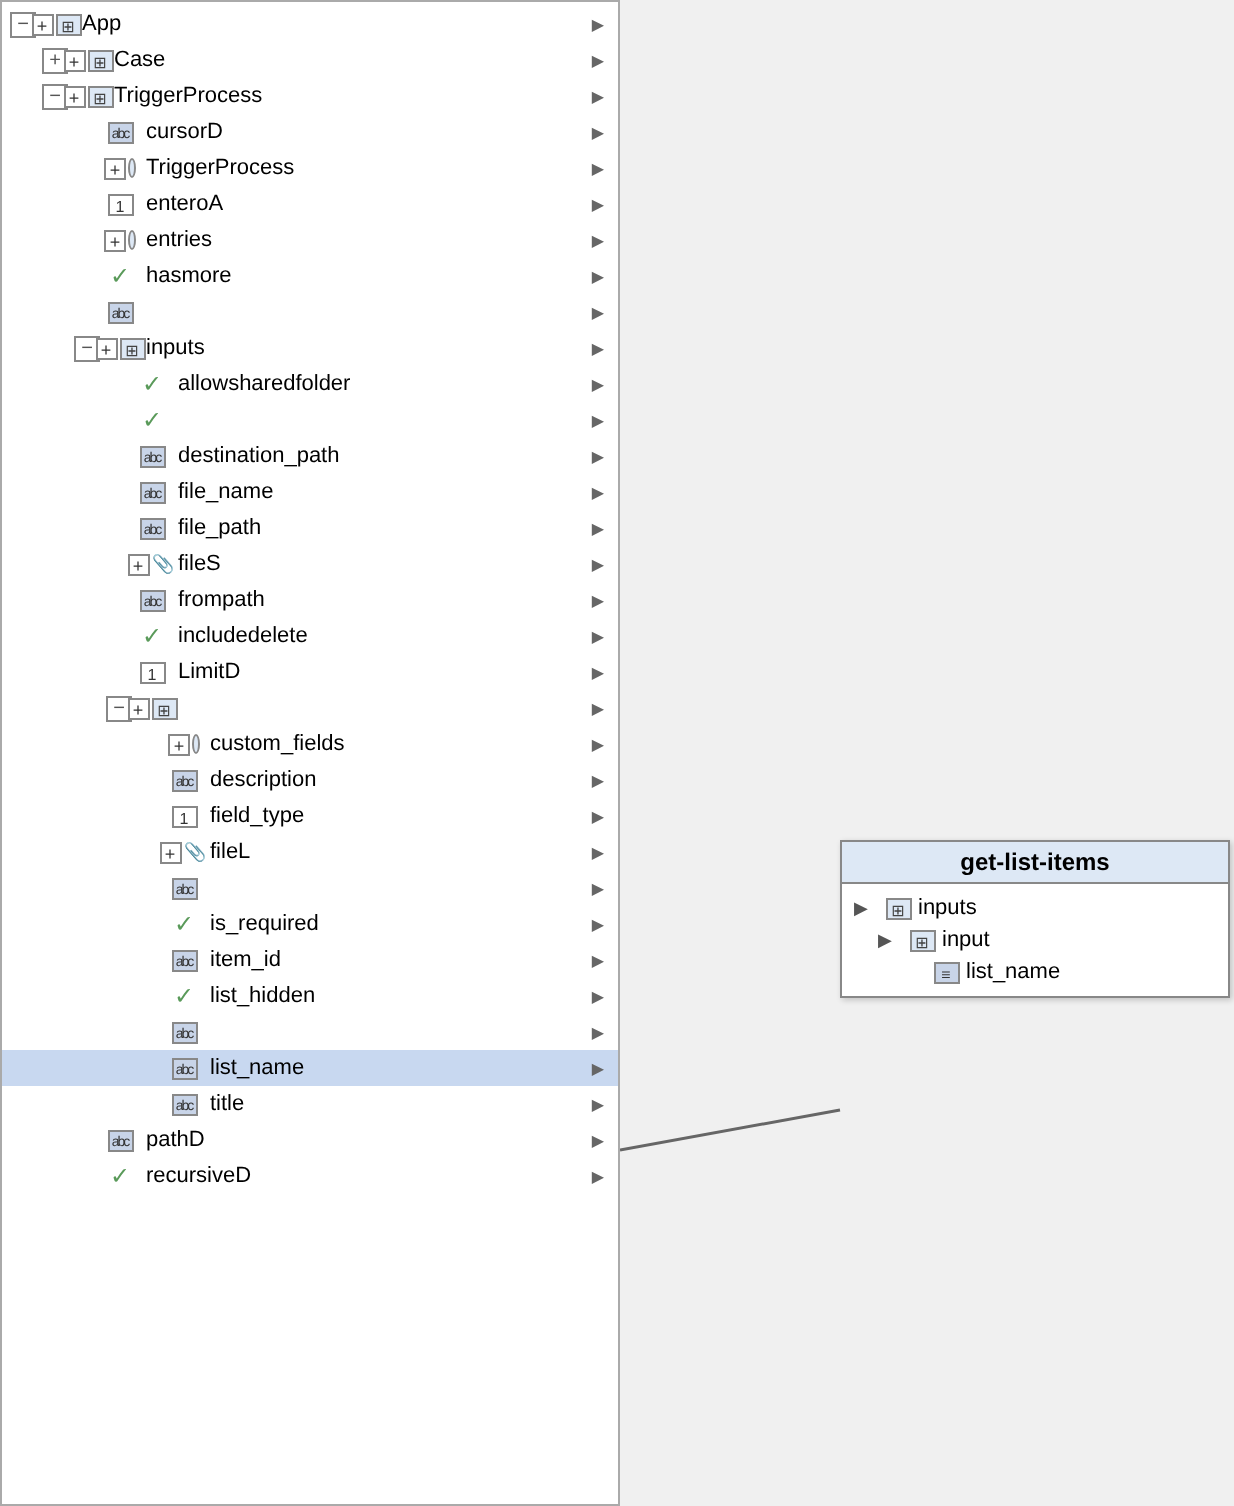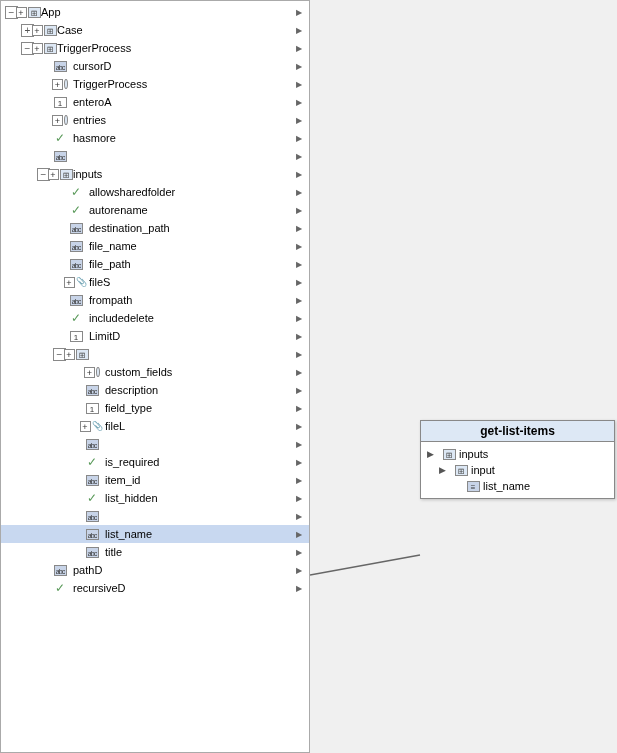--- a/index.html
+++ b/index.html
@@ -338,21 +338,20 @@
           <span class="label">allowsharedfolder</span>
           <span class="arrow" style="color: rgb(102, 102, 102); font-size: 8px; margin-left: auto; padding-right: 4px;">▶</span>
         </div>
         <div class="tree-item">
           <span style="display: inline-block; width: 52px; flex-shrink: 0;"></span>
           <span style="display: inline-block; width: 15px; flex-shrink: 0;"></span>
           <span class="icon">
             <span class="leaf-icon-bool">✓</span>
           </span>
           <span style="width: 3px; display: inline-block;"></span>
-          <span class="label">autorename</span>
           <span class="arrow" style="color: rgb(102, 102, 102); font-size: 8px; margin-left: auto; padding-right: 4px;">▶</span>
         </div>
         <div class="tree-item">
           <span style="display: inline-block; width: 52px; flex-shrink: 0;"></span>
           <span style="display: inline-block; width: 15px; flex-shrink: 0;"></span>
           <span class="icon">
             <span class="leaf-icon-str" style="font-size: 7px; letter-spacing: -1px;">abc</span>
           </span>
           <span style="width: 3px; display: inline-block;"></span>
           <span class="label">destination_path</span>

